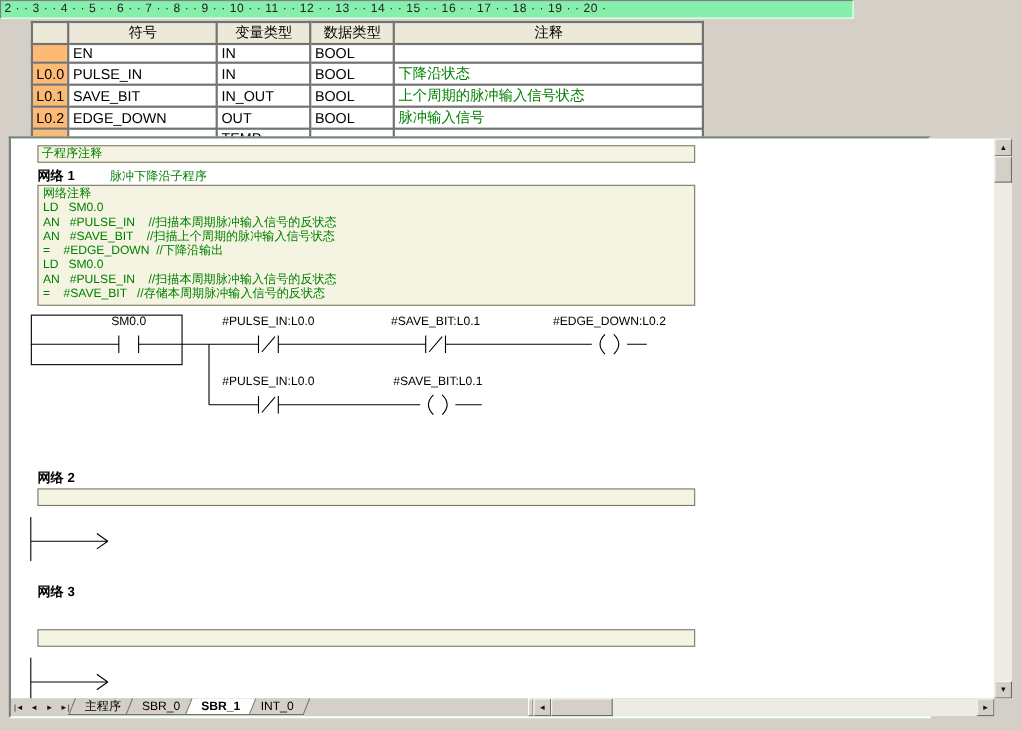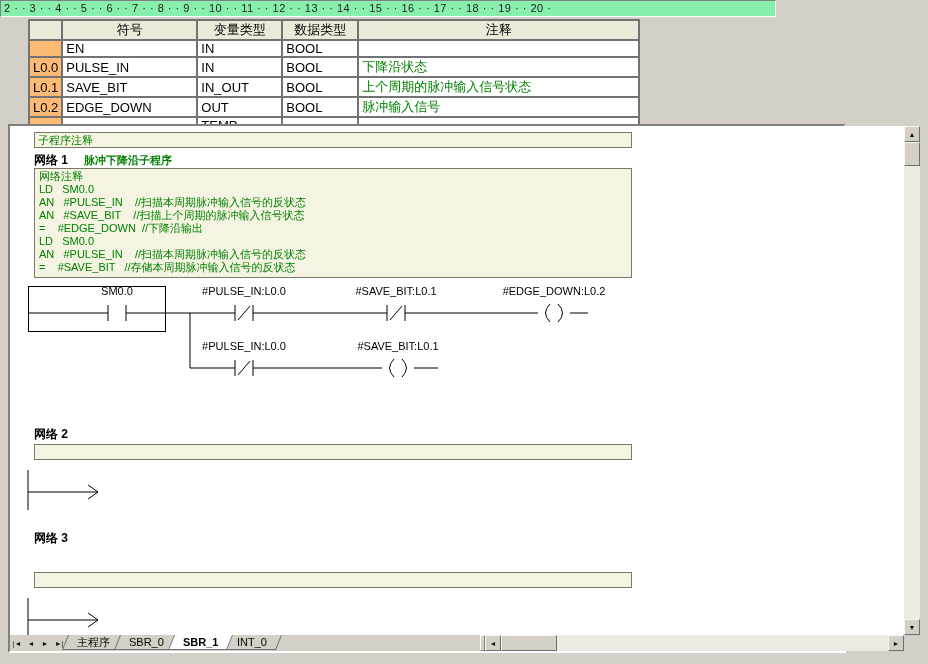--- a/index.html
+++ b/index.html
@@ -21,21 +21,21 @@
   .vartable td.cmt{color:#008000}
 
   
   .frame{position:absolute;left:8px;top:124px;width:838px;height:529px;
     border:2px solid;border-color:#808080 #fff #fff #808080;background:#86efac}
   .canvas{position:absolute;left:0;top:0;width:894px;height:509px;background:#fff;overflow:hidden}
 
   .cbox{position:absolute;left:24px;width:598px;height:16px;background:#f5f4e2;
     border:1px solid #7a7a66;color:#008000;line-height:14px;padding:0 3px;overflow:hidden}
   .netlabel{position:absolute;left:24px;font-weight:bold;font-size:12px;white-space:nowrap}
-  .nettitle{color:#008000;font-weight:bold;font-size:11px;margin-left:16px}
+  .nettitle{color:#008000;font-weight:normal;font-size:11px;margin-left:32px}
   .stl{position:absolute;left:24px;top:42px;width:598px;height:110px;background:#f5f4e2;
     border:1px solid #7a7a66;color:#008000;white-space:pre;line-height:13px;padding:1px 4px;overflow:hidden}
 
   svg.ladder{position:absolute;left:0;top:152px}
   svg.netarrow{position:absolute;left:0}
   svg text{font-size:11px;fill:#000;font-family:"Liberation Sans",sans-serif}
   .a1{top:340px}.a2{top:468px}
 
   
   .vscroll{position:absolute;left:894px;top:0;width:16px;height:509px;background:#edebe4}

